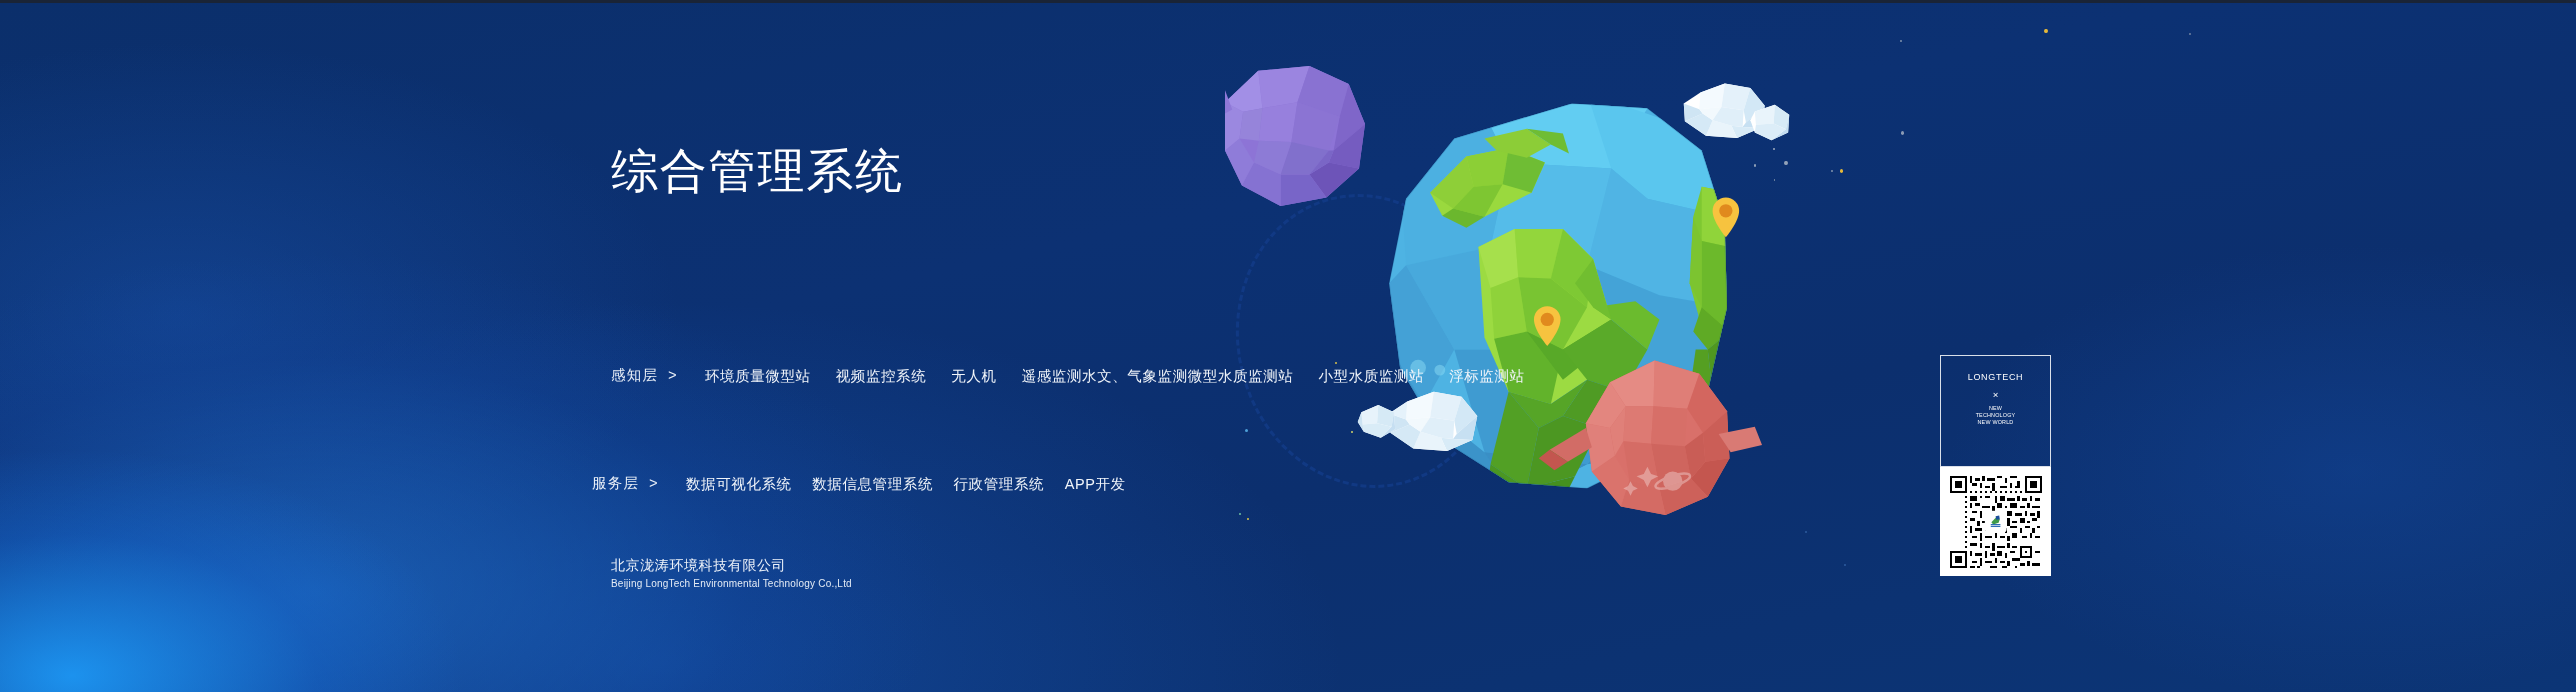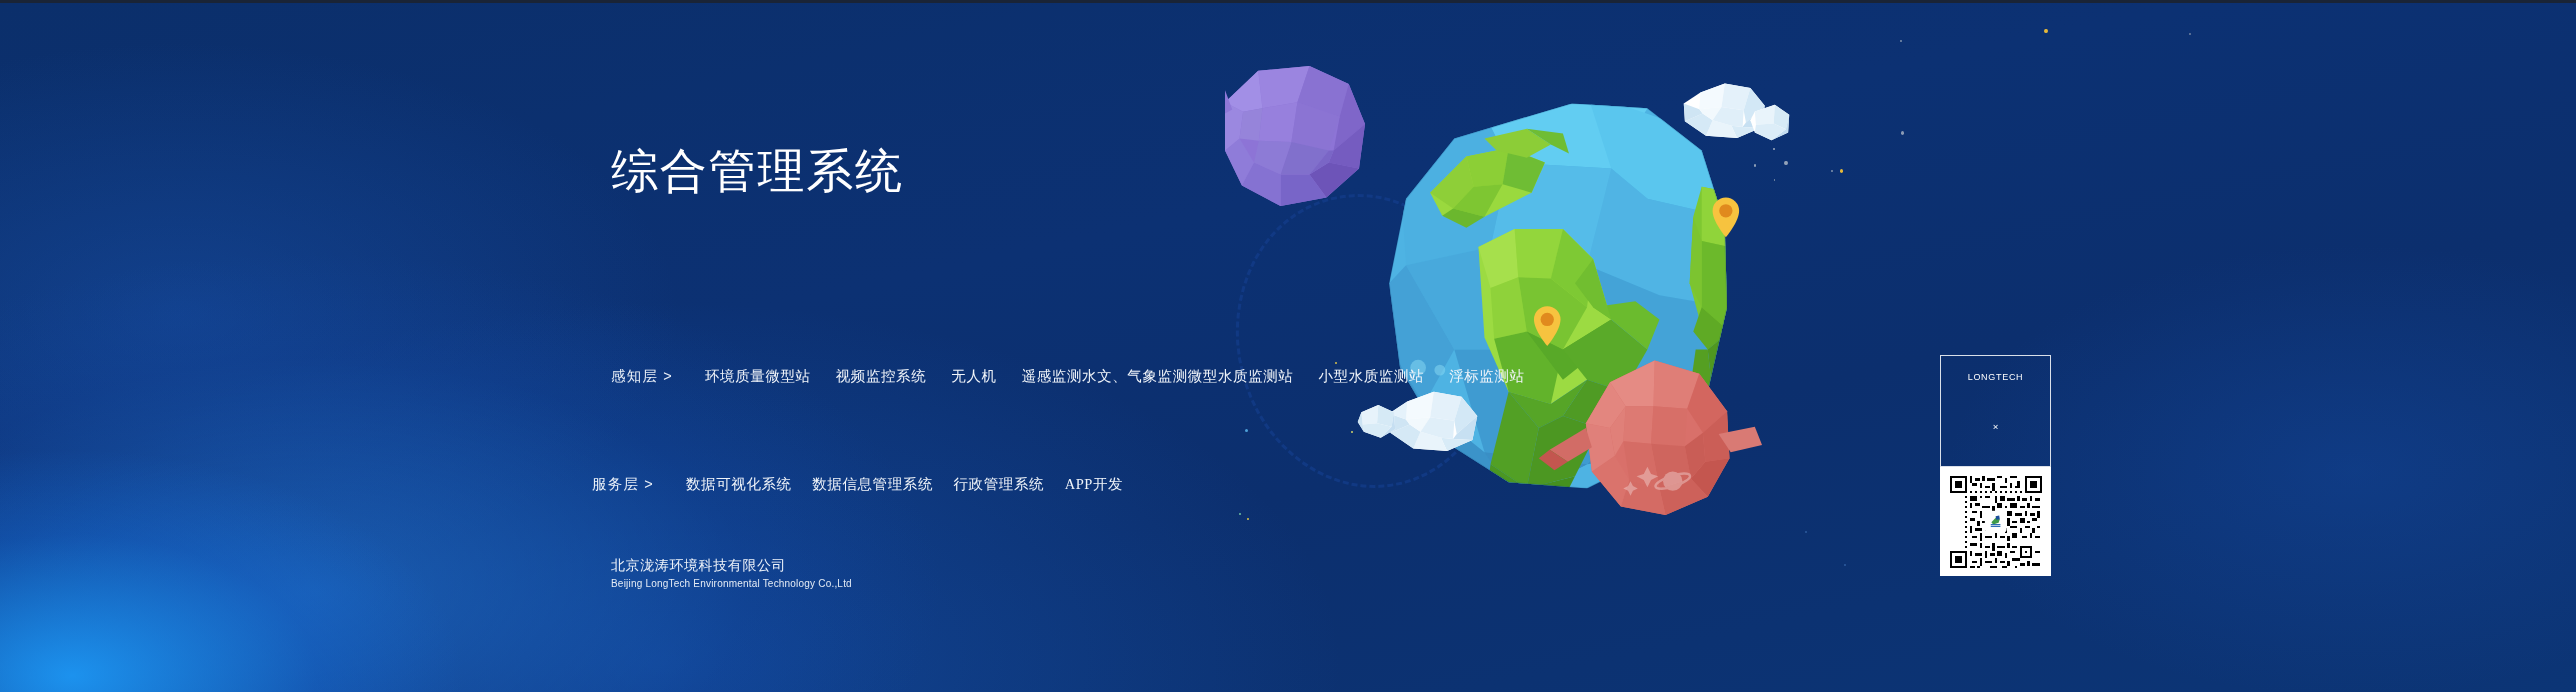--- a/index.html
+++ b/index.html
@@ -29,40 +29,40 @@
   
   #illo{position:absolute;left:1225px;top:66px;width:700px;height:531px;}
   #illo svg{display:block;width:100%;height:100%;}
 
   
   #headline{position:absolute;left:611px;top:142px;color:#ffffff;
      font-size:47px;line-height:57px;letter-spacing:2.4px;font-weight:400;white-space:nowrap;}
   #headline .l2{letter-spacing:1.8px;}
 
   .layer-row{position:absolute;display:flex;align-items:flex-start;color:#e9eef6;}
-  .layer-label{width:94px;flex:0 0 94px;font-size:14.5px;line-height:29px;letter-spacing:1.2px;color:#eaf0f8;white-space:nowrap;}
+  .layer-label{width:94px;flex:0 0 94px;font-size:14.5px;line-height:29px;letter-spacing:1.2px;color:#eaf0f8;white-space:nowrap;font-family:Liberation Mono, monospace;}
   .layer-items{display:flex;flex-direction:row;}
   .item-line{display:flex;white-space:nowrap;}
   .item{font-size:14.5px;line-height:29px;letter-spacing:0.6px;color:#f1f5fa;margin-right:25px;}
-  .item:last-child{margin-right:0;font-family:Liberation Serif, serif;}
+  .item:last-child{margin-right:0;}
 
   #sense{left:611px;top:362px;}
   #service{left:592px;top:470px;}
   #service .item{margin-right:20.5px;}
 
   
   #company{position:absolute;left:611px;top:553px;}
   #company .cn{font-size:14px;line-height:24px;letter-spacing:0.6px;color:#eef3fa;white-space:nowrap;}
   #company .en{font-size:10px;line-height:12px;letter-spacing:0.2px;color:#e4ebf5;white-space:nowrap;margin-top:1.2px;}
 
   
   #qrcard{position:absolute;left:1940px;top:355px;width:111px;height:221px;}
   #qrtop{position:relative;box-sizing:border-box;width:111px;height:112px;
         border:0.6px solid rgba(255,255,255,.85);display:flex;flex-direction:column;
-        align-items:center;justify-content:flex-start;padding-top:15.7px;color:#fff;gap:32px;}
+        align-items:center;justify-content:flex-start;padding-top:15.7px;color:#fff;}
   #qrtop .brand{font-size:9px;letter-spacing:0.7px;line-height:11px;}
   #qrtop .xmark{font-size:9.7px;line-height:11px;margin-top:6.6px;color:#fff;}
   #qrtop .tag{font-size:5.4px;line-height:7px;letter-spacing:0.2px;text-align:center;margin-top:4.8px;}
   #qrbox{width:111px;height:109px;background:#fff;display:flex;align-items:center;justify-content:center;}
   #qrimg{position:relative;width:92px;height:92px;}
   #qrimg svg{display:block;width:100%;height:100%;}
   #qrlogo{position:absolute;left:50%;top:50%;transform:translate(-50%,-50%);
      width:20.5px;height:20.5px;background:#fff;border-radius:3px;
      box-shadow:0 0 0 0.9px #fff;display:flex;align-items:center;justify-content:center;}
   #qrlogo svg{width:15.7px;height:15.7px;}

